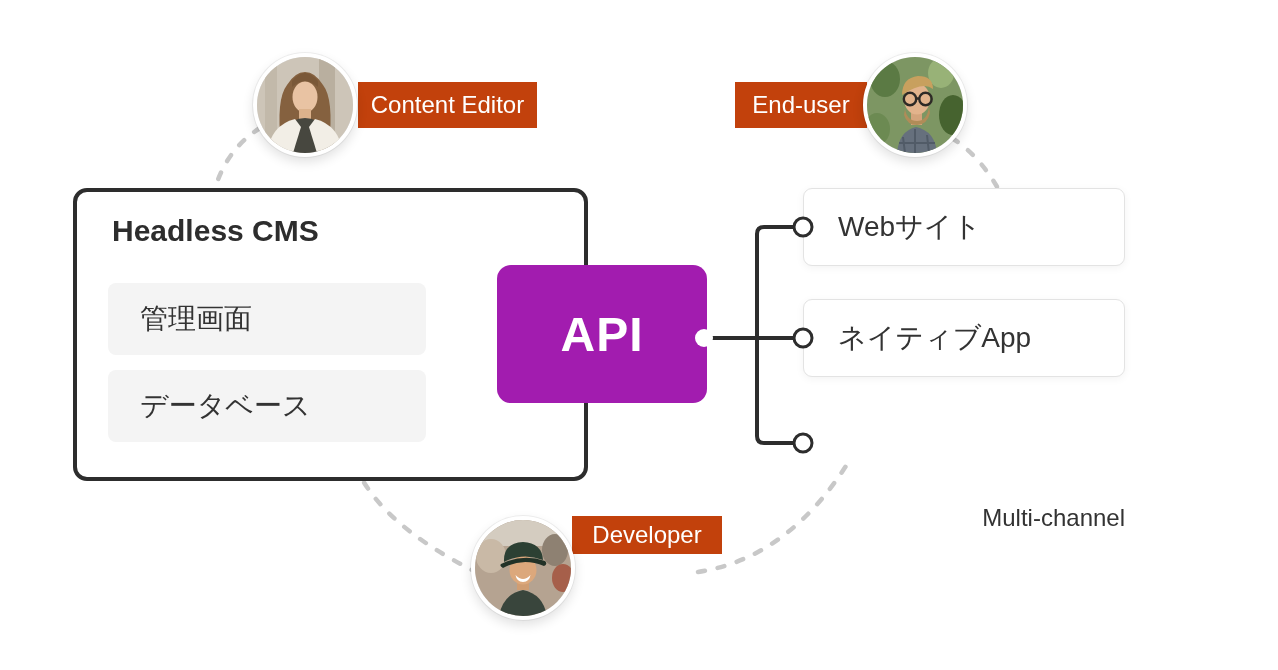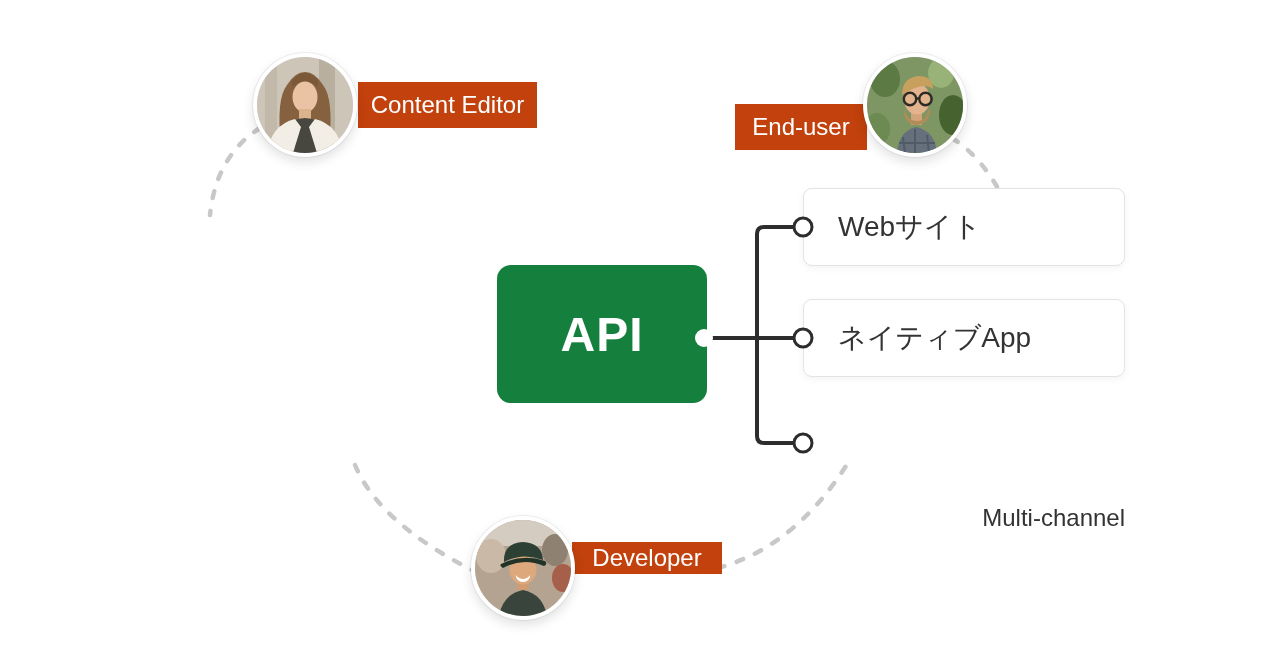--- a/index.html
+++ b/index.html
@@ -21,21 +21,21 @@
   }
   .cms-item{
     position:absolute;left:31px;width:318px;height:72px;background:#f4f4f4;border-radius:8px;
     font-size:28px;color:#333;line-height:72px;padding-left:32px;box-sizing:border-box;
   }
   .cms-item.first{top:91px;}
   .cms-item.second{top:178px;}
 
   
   .api-box{
-    position:absolute;left:497px;top:265px;width:210px;height:138px;background:#15803d;
+    position:absolute;left:497px;top:265px;width:210px;height:138px;background:#a21caf;
     border-radius:14px;z-index:4;display:flex;align-items:center;justify-content:center;
   }
   .api-box span{color:#ffffff;font-size:48px;font-weight:bold;letter-spacing:1px;}
 
   
   .channel{
     position:absolute;left:803px;width:322px;height:78px;background:#ffffff;
     border:1px solid #e3e3e3;border-radius:9px;box-sizing:border-box;
     box-shadow:0 2px 8px rgba(0,0,0,0.05);
     font-size:28px;color:#333;line-height:76px;padding-left:34px;z-index:2;
@@ -47,22 +47,22 @@
   .caption{
     position:absolute;right:153px;top:504px;font-size:24px;color:#333;z-index:2;
   }
 
   
   .actor-label{
     position:absolute;background:#c2410c;color:#ffffff;font-size:24px;z-index:3;
     display:flex;align-items:center;justify-content:center;
   }
   .label-ce{left:358px;top:82px;width:179px;height:46px;}
-  .label-eu{left:735px;top:82px;width:132px;height:46px;margin-top:22px;}
-  .label-dev{left:572px;top:542px;width:150px;height:32px;}
+  .label-eu{left:735px;top:82px;width:132px;height:46px;}
+  .label-dev{left:572px;top:516px;width:150px;height:38px;}
 
   
   .avatar{
     position:absolute;width:96px;height:96px;border:4px solid #ffffff;border-radius:50%;
     overflow:hidden;z-index:4;background:#ddd;
     box-shadow:0 0 0 1px rgba(0,0,0,0.06),0 5px 12px rgba(0,0,0,0.12);
   }
   .avatar svg{display:block;}
   .av-ce{left:253px;top:53px;}
   .av-eu{left:863px;top:53px;}
@@ -75,20 +75,25 @@
 
   <svg class="layer bg" viewBox="0 0 1278 670">
     <g fill="none" stroke="#c8c8c8" stroke-width="4.5" stroke-linecap="round" stroke-dasharray="7 13">
       <path d="M 260 128 Q 216 156 210 215"></path>
       <path d="M 355 465 Q 380 525 480 574"></path>
       <path d="M 698 572 Q 790 558 851 458"></path>
       <path d="M 952 138 Q 986 160 1007 206"></path>
     </g>
   </svg>
 
+  <div class="cms-box">
+    <div class="cms-title">Headless CMS</div>
+    <div class="cms-item first">管理画面</div>
+    <div class="cms-item second">データベース</div>
+  </div>
 
   <div class="api-box">
     <span>API</span>
   </div>
 
   <div class="channel c1">Webサイト</div>
   <div class="channel c2">ネイティブApp</div>
 
   <div class="caption">Multi-channel</div>
 

